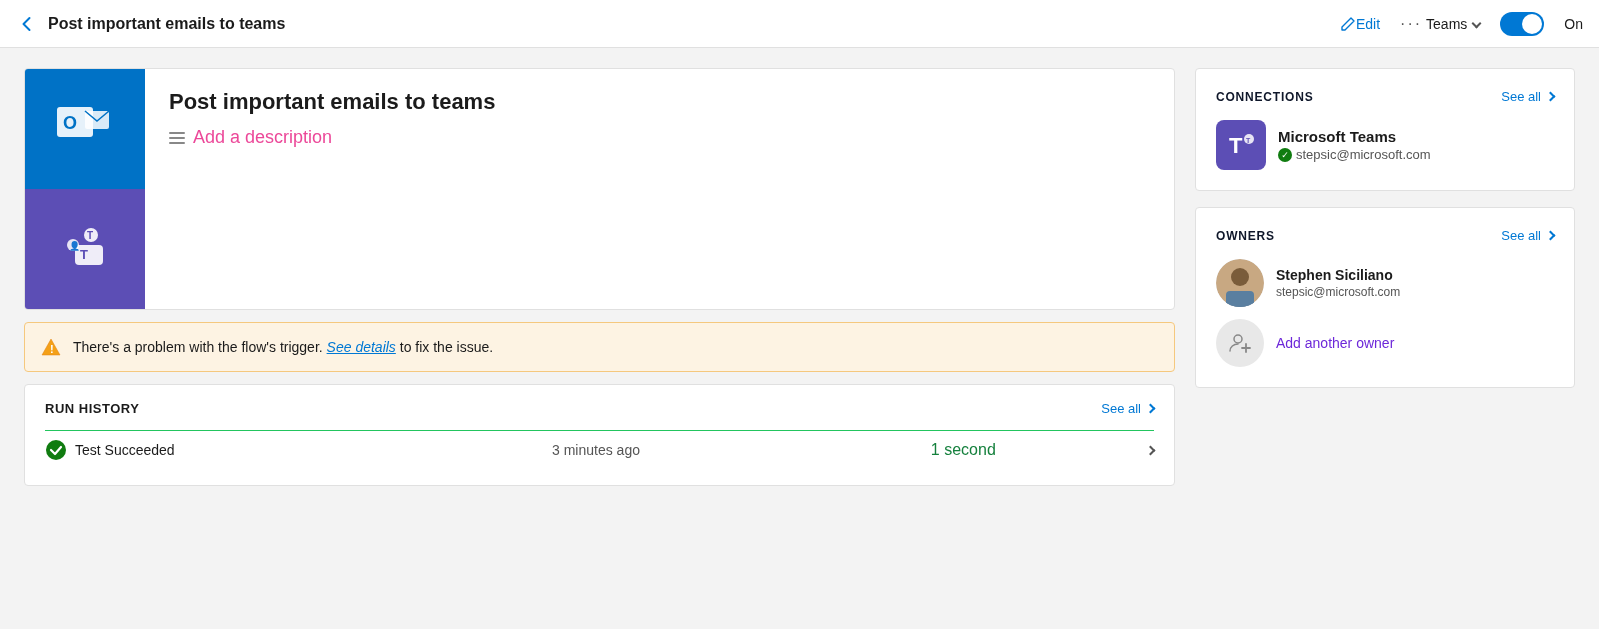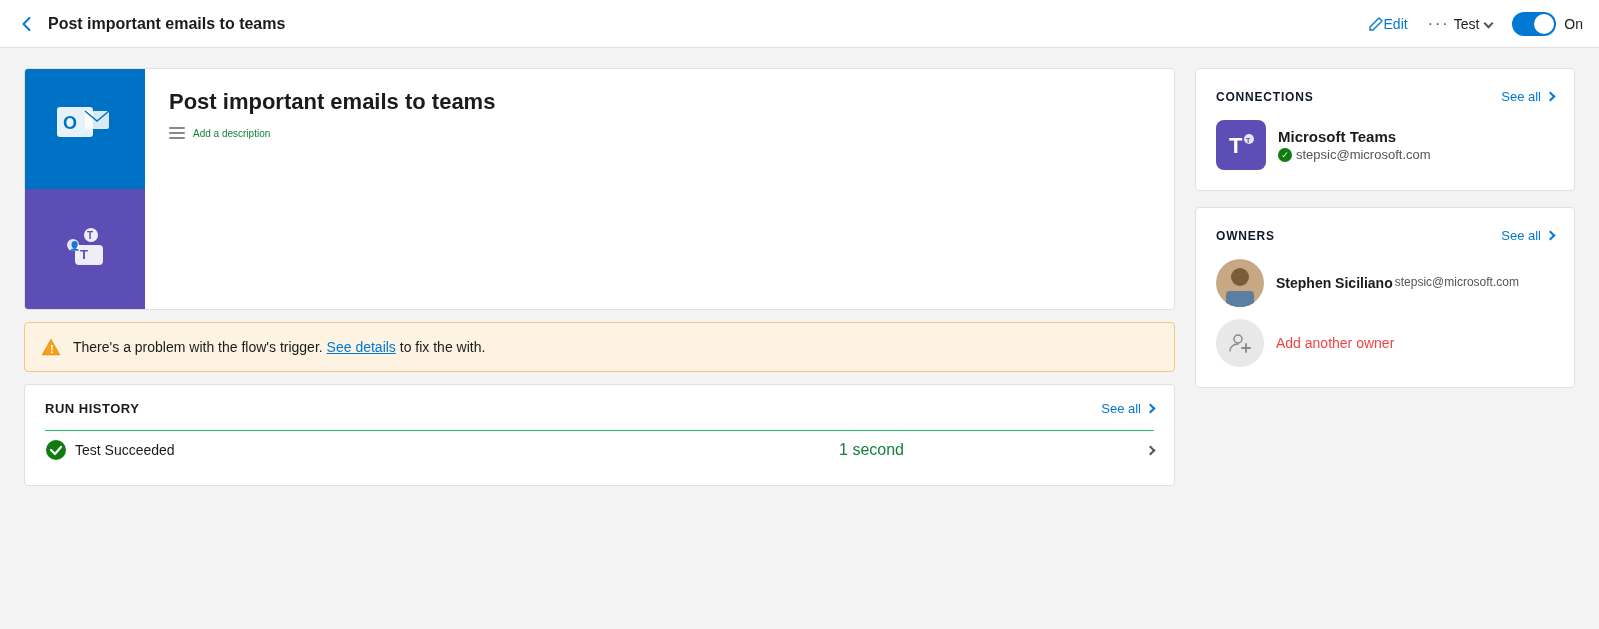--- a/index.html
+++ b/index.html
@@ -48,21 +48,21 @@
     }
     .edit-btn svg { width: 16px; height: 16px; }
     .more-btn {
       display: flex; align-items: center; gap: 4px;
       color: #1b1b1b; font-size: 14px; cursor: pointer;
     }
     .more-dots { font-size: 16px; letter-spacing: 2px; color: #555; }
 
     
     .toggle-container {
-      display: flex; align-items: center; gap: 8px;
+      display: flex; align-items: center; gap: 20px;
     }
     .toggle {
       width: 44px; height: 24px; background: #0078d4;
       border-radius: 12px; position: relative; cursor: pointer;
     }
     .toggle-thumb {
       width: 20px; height: 20px; background: #fff;
       border-radius: 50%; position: absolute;
       top: 2px; right: 2px;
     }
@@ -118,21 +118,21 @@
       flex-direction: column;
       gap: 12px;
     }
     .flow-name {
       font-size: 22px;
       font-weight: 600;
       color: #1b1b1b;
     }
     .add-description {
       display: flex; align-items: center; gap: 8px;
-      color: #15803d; font-size: 10px; cursor: pointer;
+      color: #ec4899; font-size: 18px; cursor: pointer;
     }
     .desc-lines {
       display: flex; flex-direction: column; gap: 3px;
     }
     .desc-line { width: 16px; height: 2px; background: #888; border-radius: 1px; }
 
     
     .warning-banner {
       background: #fdf3e3;
       border: 1px solid #f5c87e;
@@ -141,21 +141,21 @@
       display: flex;
       align-items: center;
       gap: 12px;
       font-size: 14px;
       color: #1b1b1b;
     }
     .warning-icon {
       width: 20px; height: 20px; min-width: 20px;
     }
     .warning-text a {
-      color: #0078d4; text-decoration: underline; cursor: pointer;
+      color: #0078d4; text-decoration: underline; cursor: pointer; font-style: italic;
     }
 
     
     .run-history-card {
       background: #fff;
       border-radius: 4px;
       border: 1px solid #e0e0e0;
       padding: 16px 20px;
     }
     .run-history-header {
@@ -253,34 +253,34 @@
     
     .owner-item {
       display: flex; align-items: center; gap: 12px;
       margin-bottom: 12px;
     }
     .owner-avatar {
       width: 48px; height: 48px; border-radius: 50%;
       overflow: hidden; background: #ddd;
       display: flex; align-items: center; justify-content: center;
     }
-    .owner-info { display: flex; flex-direction: row; gap: 2px; justify-content: space-between; }
+    .owner-info { display: flex; flex-direction: column; gap: 2px; justify-content: space-between; }
     .owner-name { font-size: 14px; font-weight: 600; color: #1b1b1b; }
     .owner-email { font-size: 12px; color: #555; }
 
     .add-owner {
       display: flex; align-items: center; gap: 12px;
       cursor: pointer;
     }
     .add-owner-icon {
       width: 48px; height: 48px; border-radius: 50%;
       background: #e8e8e8;
       display: flex; align-items: center; justify-content: center;
     }
-    .add-owner-label { font-size: 14px; color: #ef4444; }
+    .add-owner-label { font-size: 14px; color: #6d28d9; }
 
     .chevron-right {
       display: inline-block;
       border-right: 2px solid #0078d4;
       border-top: 2px solid #0078d4;
       width: 7px; height: 7px;
       transform: rotate(45deg);
       margin-left: 2px;
     }
     .chevron-right-dark {
@@ -313,21 +313,21 @@
   <div class="top-bar-right">
     <div class="edit-btn">
       <svg viewBox="0 0 16 16" fill="none">
         <path d="M11 2l3 3-9 9H2v-3L11 2z" stroke="#0078d4" stroke-width="1.4" stroke-linejoin="round"></path>
       </svg>
       <span>Edit</span>
     </div>
 
     <div class="more-btn">
       <span class="more-dots">···</span>
-      <span>Test</span>
+      <span>Teams</span>
       <span class="chevron-down"></span>
     </div>
 
     <div class="toggle-container">
       <div class="toggle">
         <div class="toggle-thumb"></div>
       </div>
       <span class="toggle-label">On</span>
     </div>
   </div>
@@ -374,41 +374,42 @@
         </div>
       </div>
     </div>
 
     <div class="warning-banner">
       <svg class="warning-icon" viewBox="0 0 20 20">
         <polygon points="10,2 19,18 1,18" fill="#f4a018" stroke="#e08010" stroke-width="0.5"></polygon>
         <text x="9" y="16" font-size="11" fill="white" font-weight="bold">!</text>
       </svg>
       <div class="warning-text">
-        <span>There's a problem with the flow's trigger. </span><a>See details</a><span> to fix the with.</span>
+        <span>There's a problem with the flow's trigger. </span><a>See details</a><span> to fix the issue.</span>
       </div>
     </div>
 
     <div class="run-history-card">
       <div class="run-history-header">
         <span class="run-history-title">RUN HISTORY</span>
         <div class="see-all-link">
           <span>See all</span>
           <span class="chevron-right"></span>
         </div>
       </div>
 
       <div class="run-history-row">
         <div class="run-status">
           <svg class="success-icon" viewBox="0 0 22 22">
             <circle cx="11" cy="11" r="10" fill="#107c10"></circle>
             <polyline points="6,11 10,15 16,8" fill="none" stroke="white" stroke-width="2.2" stroke-linecap="round" stroke-linejoin="round"></polyline>
           </svg>
           <span>Test Succeeded</span>
         </div>
+        <div class="run-time">3 minutes ago</div>
         <div class="run-duration">1 second</div>
         <span class="chevron-right-dark"></span>
       </div>
     </div>
 
   </div>
 
   <div class="right-panel">
 
     <div class="right-card">

